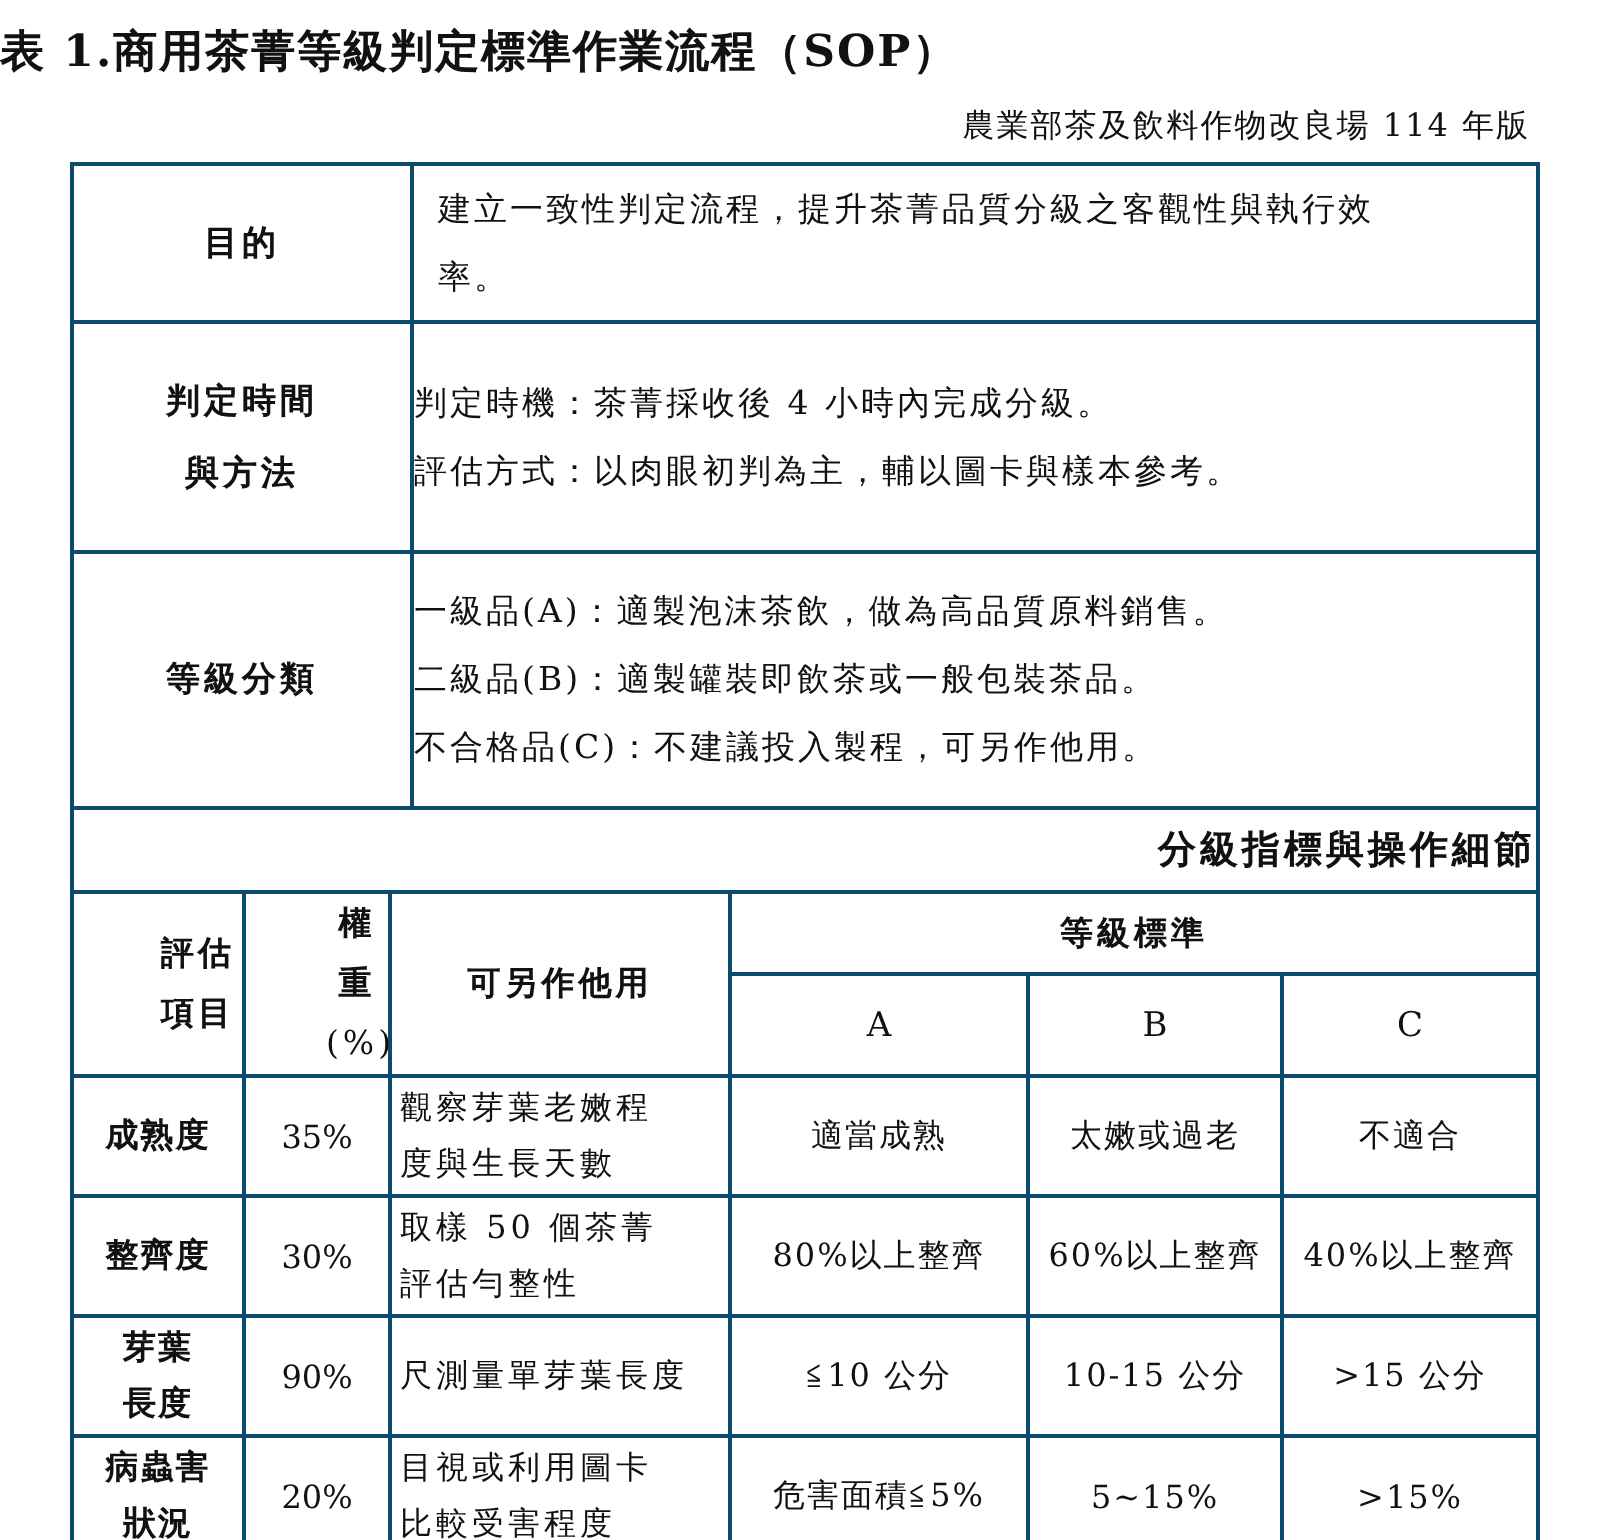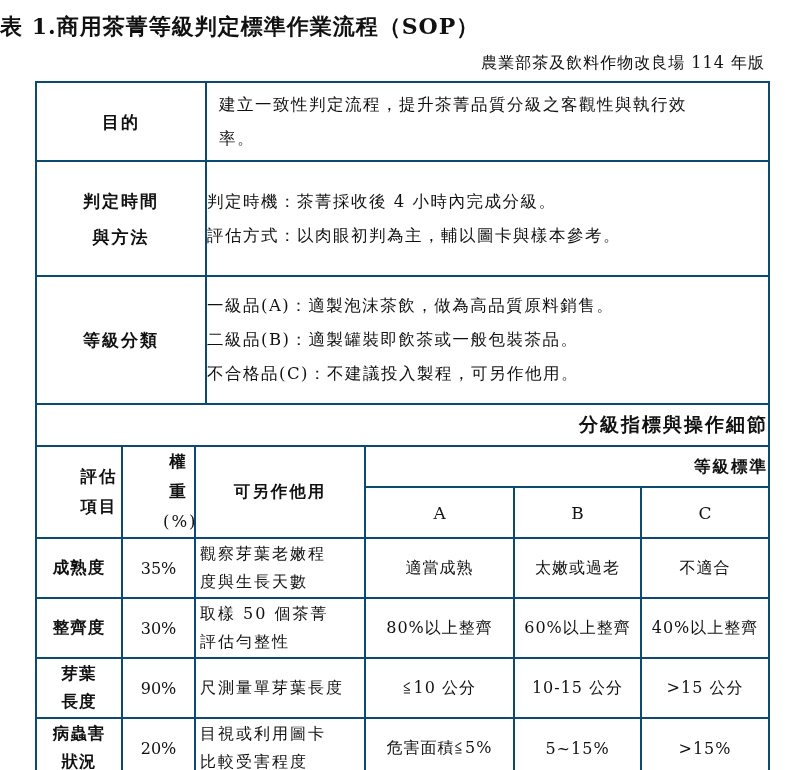--- a/index.html
+++ b/index.html
@@ -87,21 +87,21 @@
     line-height: 30px;
     padding-left: 40px;
   }
   .grade-letter {
     text-align: center;
     font-size: 17px;
     height: 39px;
   }
   .grade-group {
     height: 31px;
-    text-align: right;
+    text-align: center;
     font-weight: bold;
     font-size: 16.5px;
     letter-spacing: 2px;
   }
   .row-name {
     text-align: center;
     font-weight: bold;
     font-size: 16.5px;
     letter-spacing: 1px;
   }

